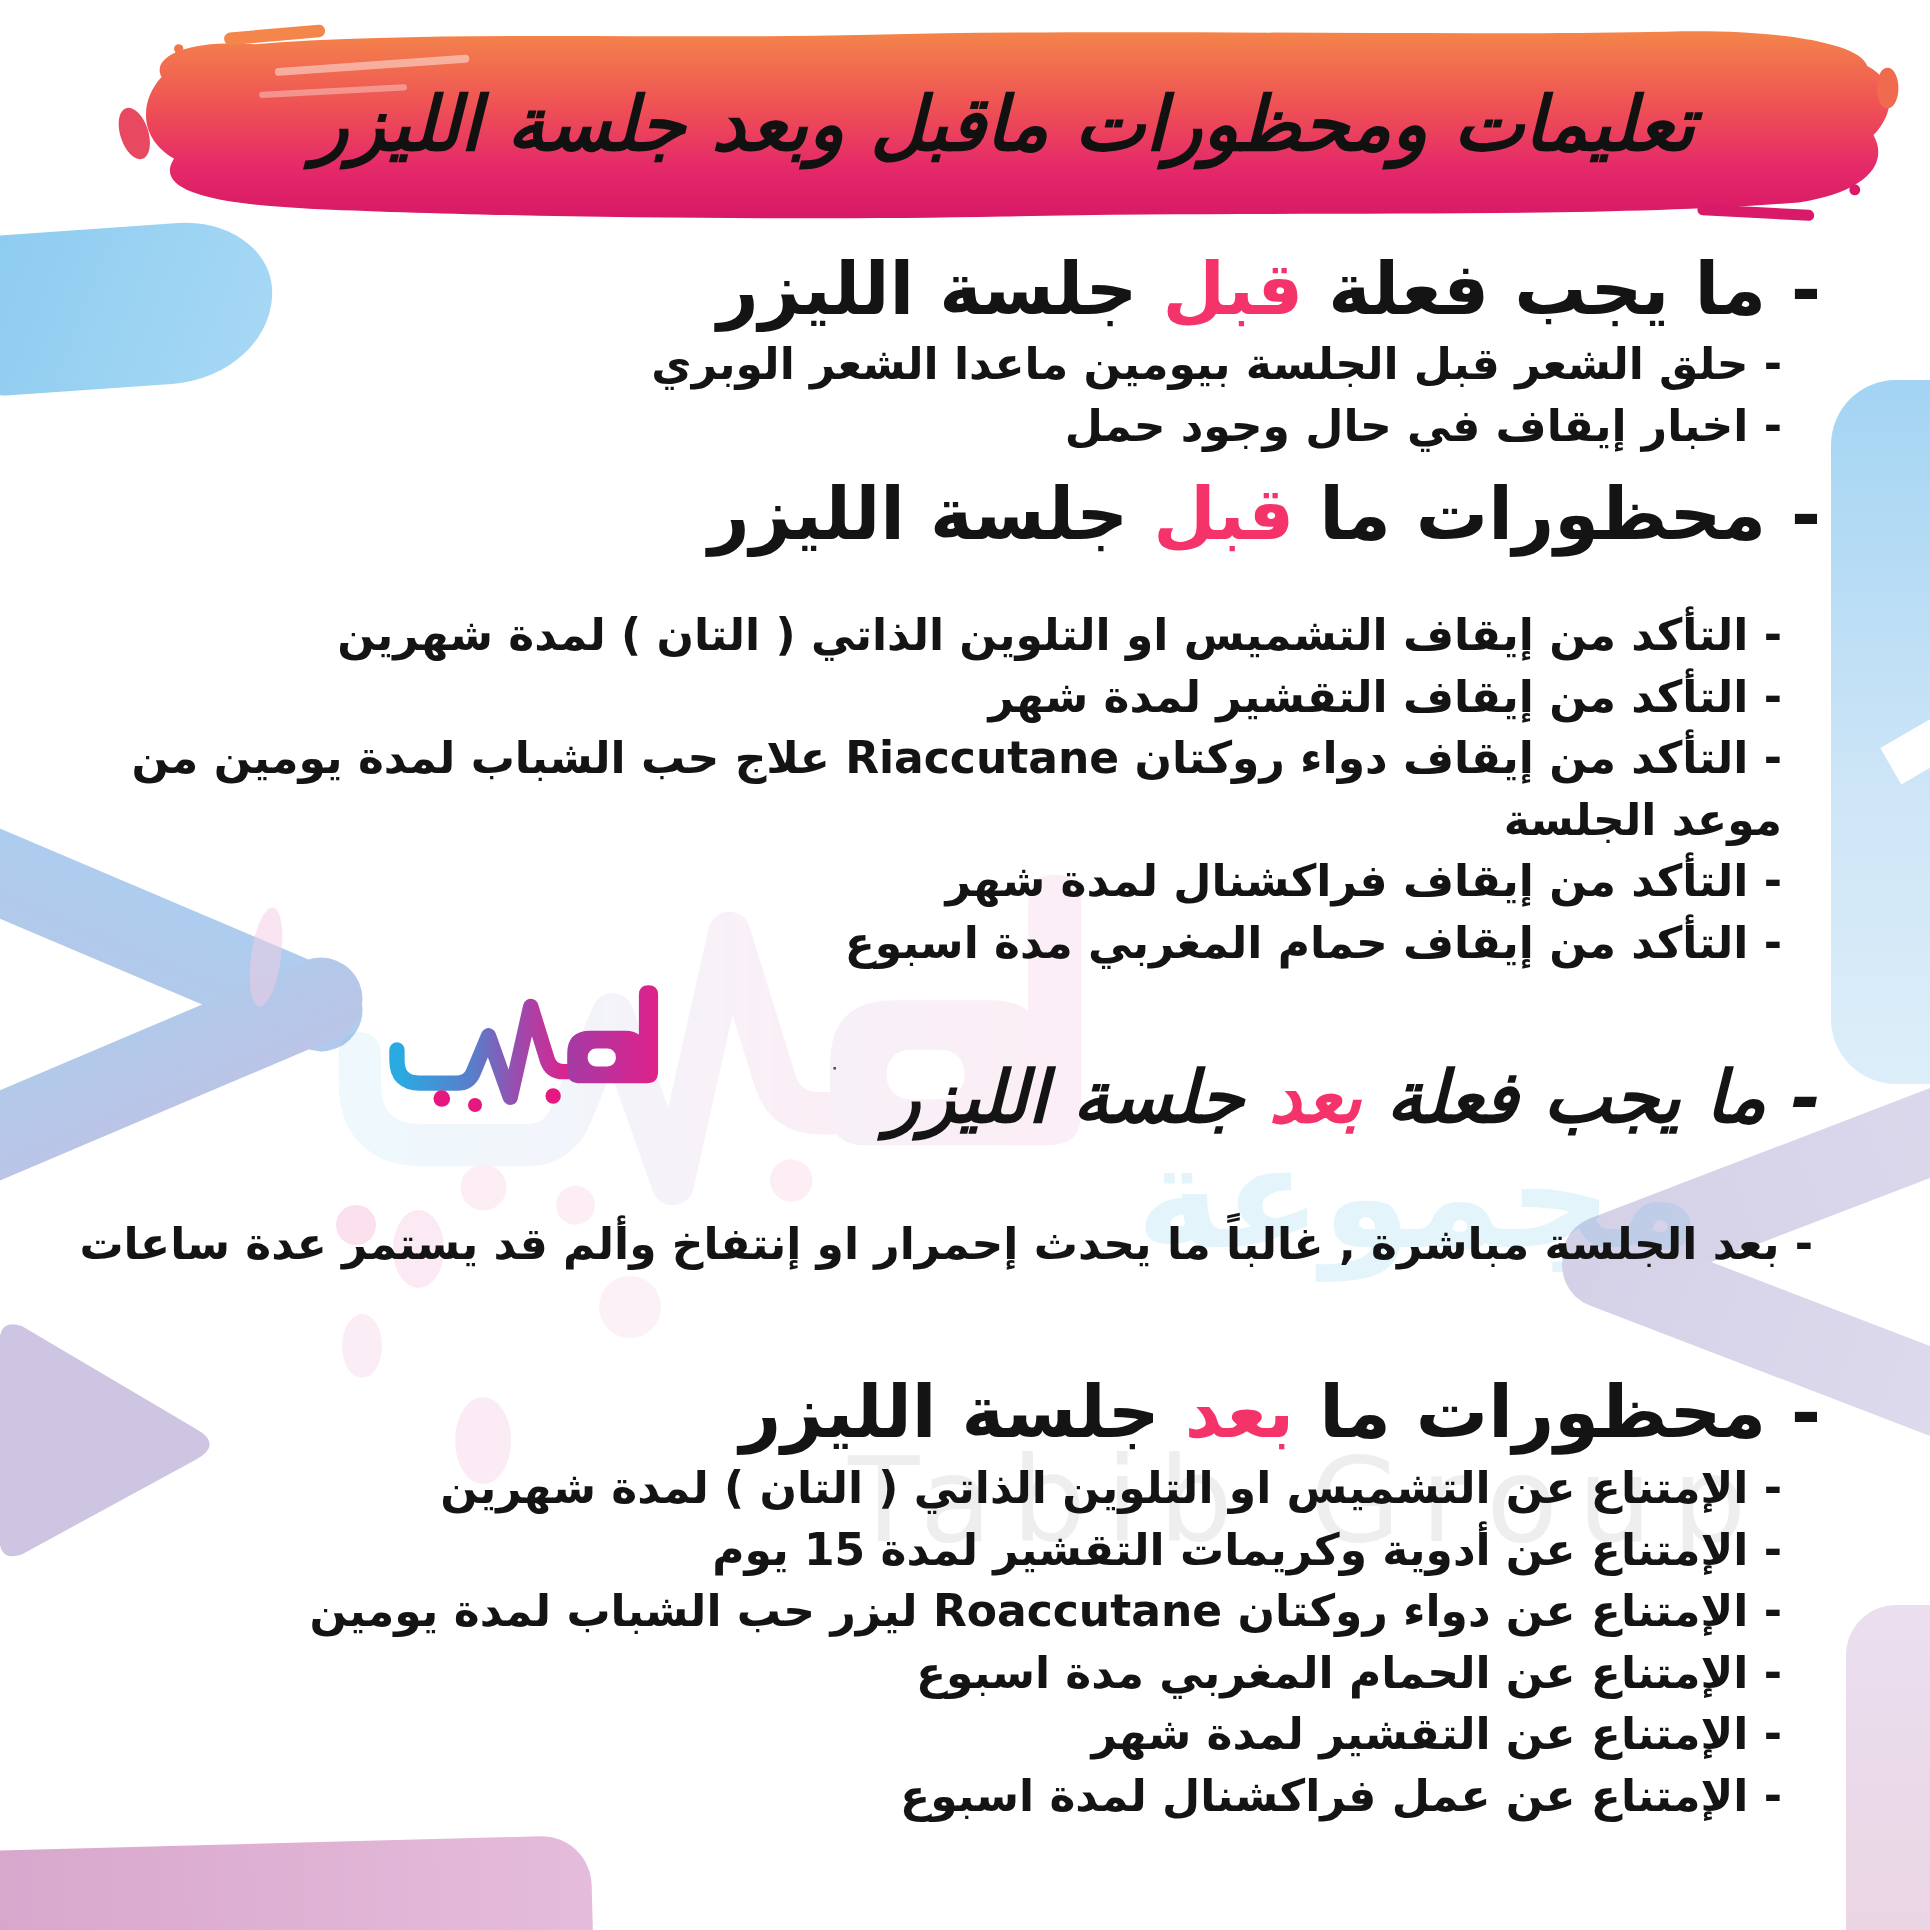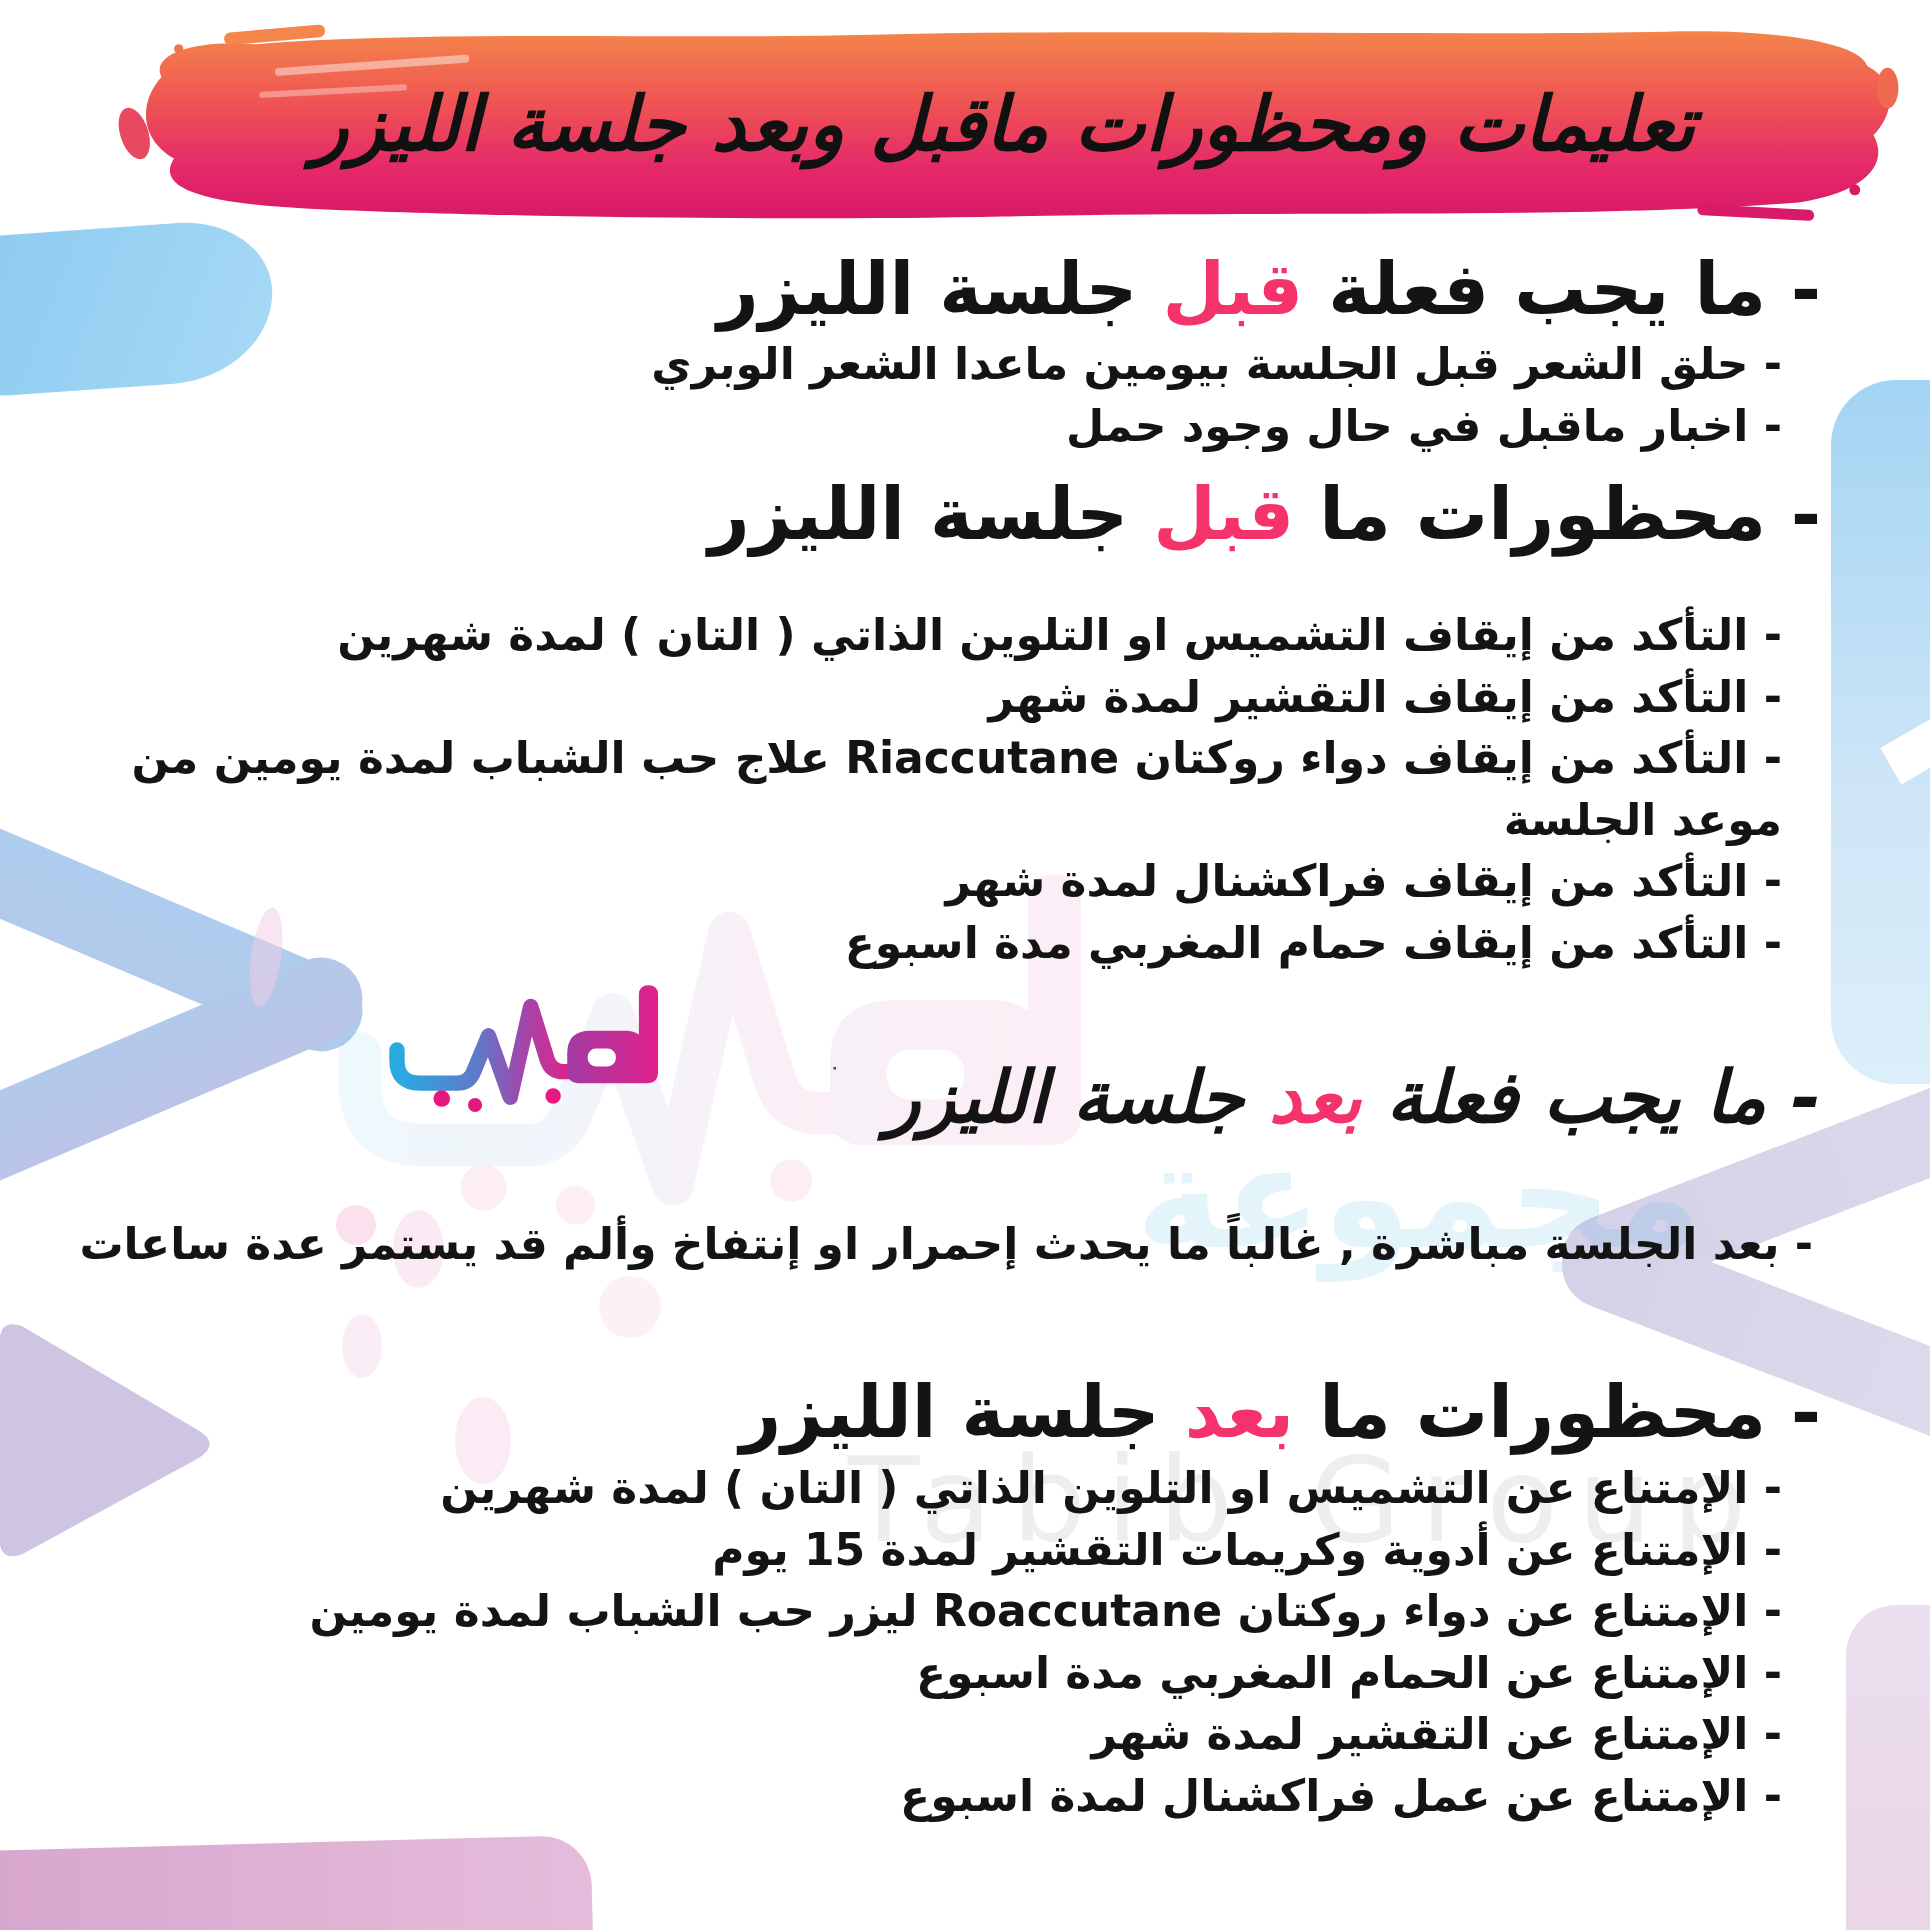--- a/index.html
+++ b/index.html
@@ -144,21 +144,21 @@
     <circle cx="2242" cy="222" r="7" fill="#d81a68"></circle>
     <rect x="215" y="58" width="250" height="10" rx="5" fill="#ffffff" opacity="0.45" transform="rotate(-4 340 63)"></rect>
     <rect x="195" y="92" width="190" height="8" rx="4" fill="#ffffff" opacity="0.35" transform="rotate(-3 290 96)"></rect>
   </svg>
   <div class="banner-title">تعليمات ومحظورات ماقبل وبعد جلسة الليزر</div>
 </div>
 
 <div class="abs heading h-s0"><span>- ما يجب فعلة </span><span class="accent">قبل</span><span> جلسة الليزر</span></div>
 <div class="abs items i-s0">
   <div>- حلق الشعر قبل الجلسة بيومين ماعدا الشعر الوبري</div>
-  <div>- اخبار ماقبل في حال وجود حمل</div>
+  <div>- اخبار إيقاف في حال وجود حمل</div>
 </div>
 
 <div class="abs heading h-s1"><span>- محظورات ما </span><span class="accent">قبل</span><span> جلسة الليزر</span></div>
 <div class="abs items i-s1">
   <div>- التأكد من إيقاف التشميس او التلوين الذاتي ( التان ) لمدة شهرين</div>
   <div>- التأكد من إيقاف التقشير لمدة شهر</div>
   <div>- التأكد من إيقاف دواء روكتان Riaccutane علاج حب الشباب لمدة يومين من موعد الجلسة</div>
   <div>- التأكد من إيقاف فراكشنال لمدة شهر</div>
   <div>- التأكد من إيقاف حمام المغربي مدة اسبوع</div>
 </div>

